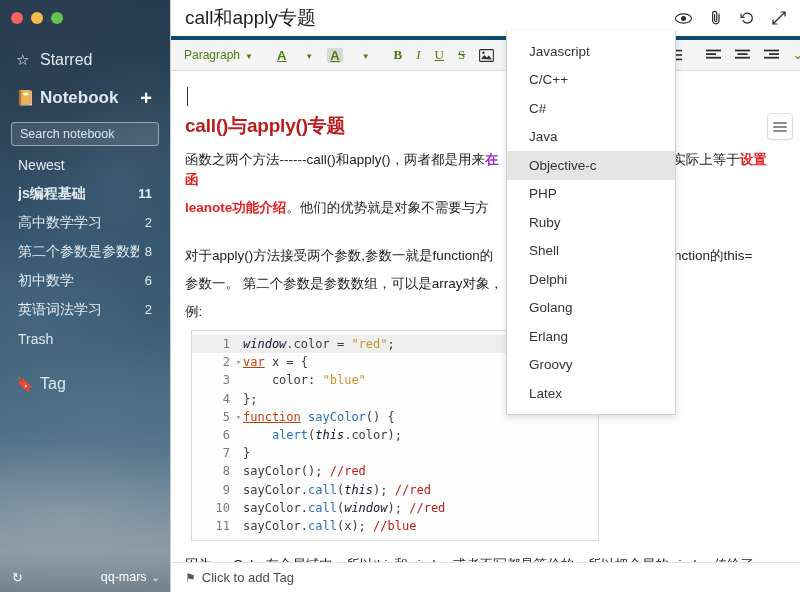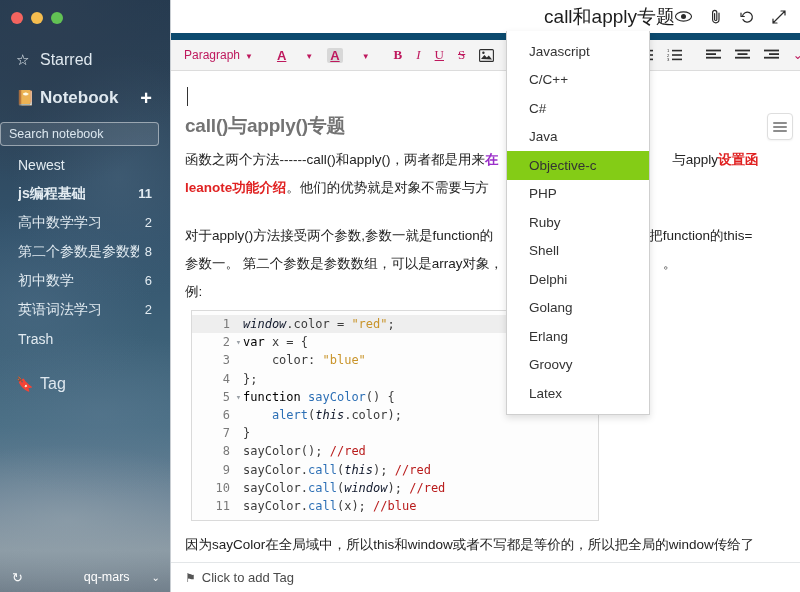--- a/index.html
+++ b/index.html
@@ -59,21 +59,21 @@
   }
   .side-row .ico { width: 24px; flex: 0 0 24px; display:flex; align-items:center; font-size: 15px; color:#eaf1f6; }
   .starred-row { margin-top: 16px; height: 36px; font-size: 16px; }
   .notebook-row {
     height: 36px; font-weight: bold; font-size: 17px;
     justify-content: flex-start; margin-top: 2px;
   }
   .notebook-row .lbl { flex: 1; }
   .plus { font-size: 20px; font-weight: bold; color: #ffffff; line-height: 1; padding-right: 2px; }
 
-  .search-wrap { padding: 6px 11px 4px 0; }
+  .search-wrap { padding: 6px 11px 4px 11px; }
   .search-box {
     width: 100%;
     height: 24px;
     border: 1px solid rgba(255,255,255,0.45);
     border-radius: 4px;
     background: rgba(255,255,255,0.10);
     color: #eef4f8;
     font-size: 12.5px;
     padding: 0 8px;
     font-family: "Liberation Sans", sans-serif;
@@ -98,42 +98,41 @@
 
   .side-footer {
     position: absolute; left: 0; bottom: 0; z-index: 3;
     width: 170px; height: 30px;
     display: flex; align-items: center; justify-content: space-between;
     padding: 0 10px 0 12px;
     font-size: 12.5px;
     color: #ffffff;
   }
   .side-footer .sync { font-size: 13px; opacity: .95; }
-  .side-footer .user { display:flex; align-items:center; gap:22px; }
+  .side-footer .user { display:flex; align-items:center; gap:5px; }
   .side-footer .caret { font-size: 10px; }
 
   
   .main {
     position: relative;
     flex: 1 1 auto;
     height: 592px;
     background: #ffffff;
     display: flex;
     flex-direction: column;
     border-left: 1px solid #c9ced3;
     overflow: hidden;
   }
 
   .title-bar {
     height: 40px; flex: 0 0 40px;
     display: flex; align-items: center;
     padding: 0 14px 0 14px;
     background: #fff;
-    border-bottom: 7px solid #0c4a6e;
-    text-align: right;
+    border-bottom: 4px solid #0c4a6e;
   }
   .note-title {
     flex: 1;
     font-size: 19px;
     color: #1d1d1d;
     font-weight: normal;
     white-space: nowrap;
   }
   .title-icons { display: flex; align-items: center; gap: 18px; color: #2b2b2b; }
   .title-icons .ti { font-size: 15px; line-height: 1; cursor: pointer; display:flex; align-items:center;}
@@ -148,21 +147,21 @@
     color: #2d2d2d;
     position: relative;
     z-index: 30;
   }
   .tb {
     height: 25px;
     display: flex; align-items: center; justify-content: center;
     padding: 0 7px;
     cursor: default;
     white-space: nowrap;
-    color: #be185d;
+    color: #4d7c0f;
     border-radius: 2px;
   }
   .tb .car { font-size: 8px; margin-left: 5px; position: relative; top: 1px; }
   .tb.active { background: #d8d8d8; }
   .tb-sep { width: 1px; height: 17px; background: #d5d5d5; margin: 0 5px; }
   .tb-a { font-size: 13px; font-weight: bold; text-decoration: underline; }
   .tb-a-hl { background: #d8d8d8; padding: 0 3px; border-radius: 2px;}
   .tb-right-caret { margin-left: auto; padding-right: 12px; }
   .svgi { display:block; }
 
@@ -180,21 +179,21 @@
   .caret-line { height: 20px; position: relative; margin: 4px 0 6px 2px;}
   .caret-line:after {
     content: "";
     position: absolute; left: 0; top: 0;
     width: 1px; height: 19px;
     background: #333;
   }
   h2.doc-h {
     font-size: 19px;
     font-weight: bold;
-    color: #737373;
+    color: #b91c1c;
     margin: 2px 0 11px 0;
     letter-spacing: -0.2px;
   }
   p.doc-p {
     font-size: 13.5px;
     line-height: 20px;
     color: #222;
     margin: 0 0 8px 0;
   }
   .spacer-p { height: 20px; }
@@ -216,47 +215,47 @@
   .code-row.cur { background: #eeeeee; }
   .gutter {
     width: 42px; flex: 0 0 42px;
     text-align: right;
     color: #7a7a7a;
     padding-right: 4px;
     user-select: none;
   }
   .fold { width: 9px; flex: 0 0 9px; color: #9aa0a6; font-size: 9px; text-align:center; }
   .codetext { white-space: pre; color: #3c3c3c; }
-  .t-kw   { color: #000000; }
+  .t-kw   { color: #c2410c; text-decoration: underline; }
   .t-fn   { color: #2c6fb5; }
   .t-str  { color: #c9942a; }
   .t-com  { color: #b91c1c; }
   .t-red  { color: #0f172a; font-style: italic; }
 
   
   .lang-menu {
     position: absolute;
     left: 335px; top: 31px;
-    width: 144px;
+    width: 170px;
     background: #fff;
     border: 1px solid #cfcfcf;
     border-top: none;
     box-shadow: 0 3px 7px rgba(0,0,0,0.13);
     z-index: 60;
     padding: 6px 0 6px 0;
   }
   .lang-item {
     height: 28.5px;
     display: flex; align-items: center;
     padding: 0 0 0 22px;
     font-size: 13.5px;
     color: #333;
     cursor: default;
   }
-  .lang-item.sel { background: #84cc16; }
+  .lang-item.sel { background: #e5e5e5; }
 
   
   .side-tool {
     position: absolute;
     right: 7px; top: 42px;
     width: 26px; height: 27px;
     border: 1px solid #dedede;
     border-radius: 4px;
     background: #fff;
     display: flex; align-items: center; justify-content: center;
@@ -514,21 +513,21 @@
 
     <div class="editor-scroll">
       <div class="editor">
 
         <div class="caret-line"></div>
 
         <h2 class="doc-h">call()与apply()专题</h2>
 
         <p class="doc-p">
           <span>函数之两个方法------call()和apply()，两者都是用来</span><span class="hl-purple">在</span>
-          <span style="margin-left:170px">与apply</span><span class="hl-red">设置函</span>
+          <span style="margin-left:170px">实际上等于</span><span class="hl-red">设置函</span>
         </p>
         <p class="doc-p">
           <span class="hl-red">leanote功能介绍</span><span>。他们的优势就是对象不需要与方</span>
         </p>
 
         <div class="spacer-p"></div>
 
         <p class="doc-p">
           <span>对于apply()方法接受两个参数,参数一就是function的</span><span style="margin-left:156px">把function的this=</span>
         </p>

